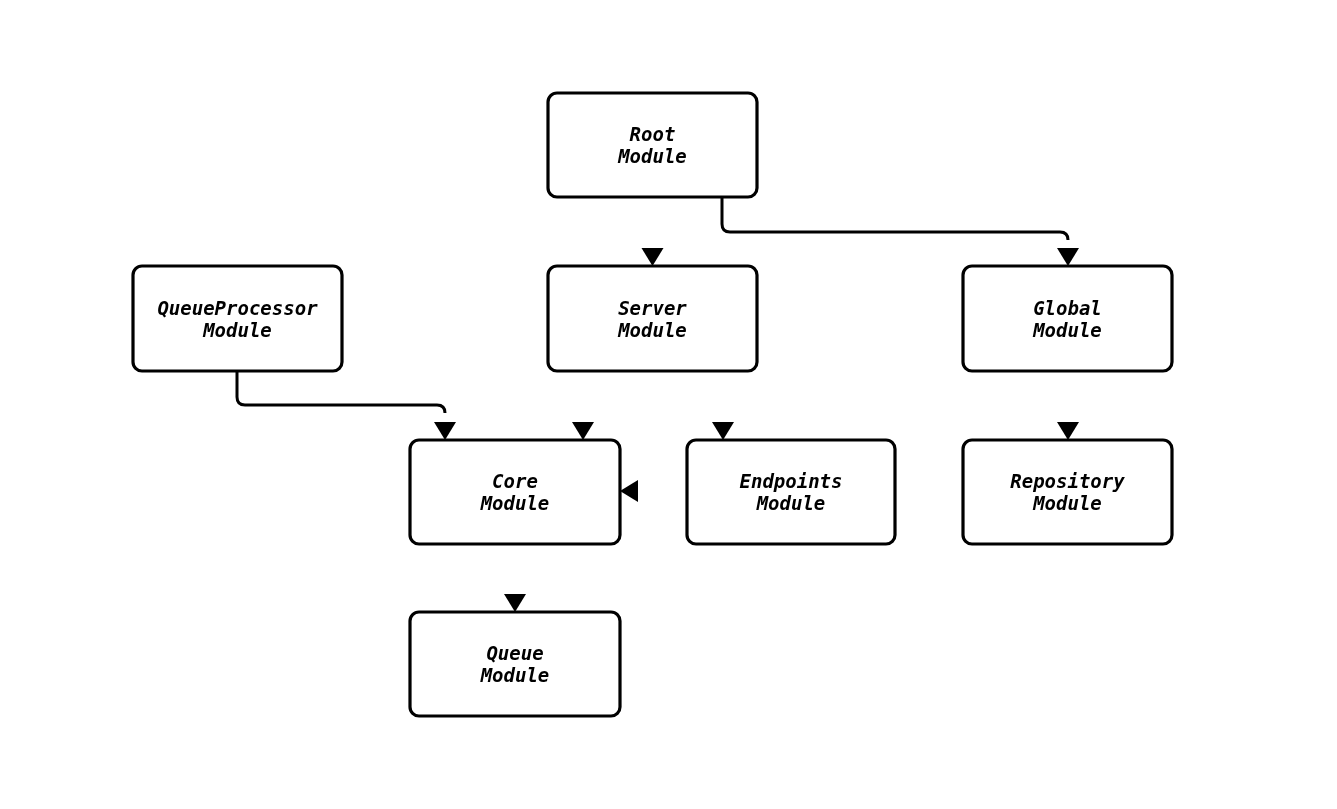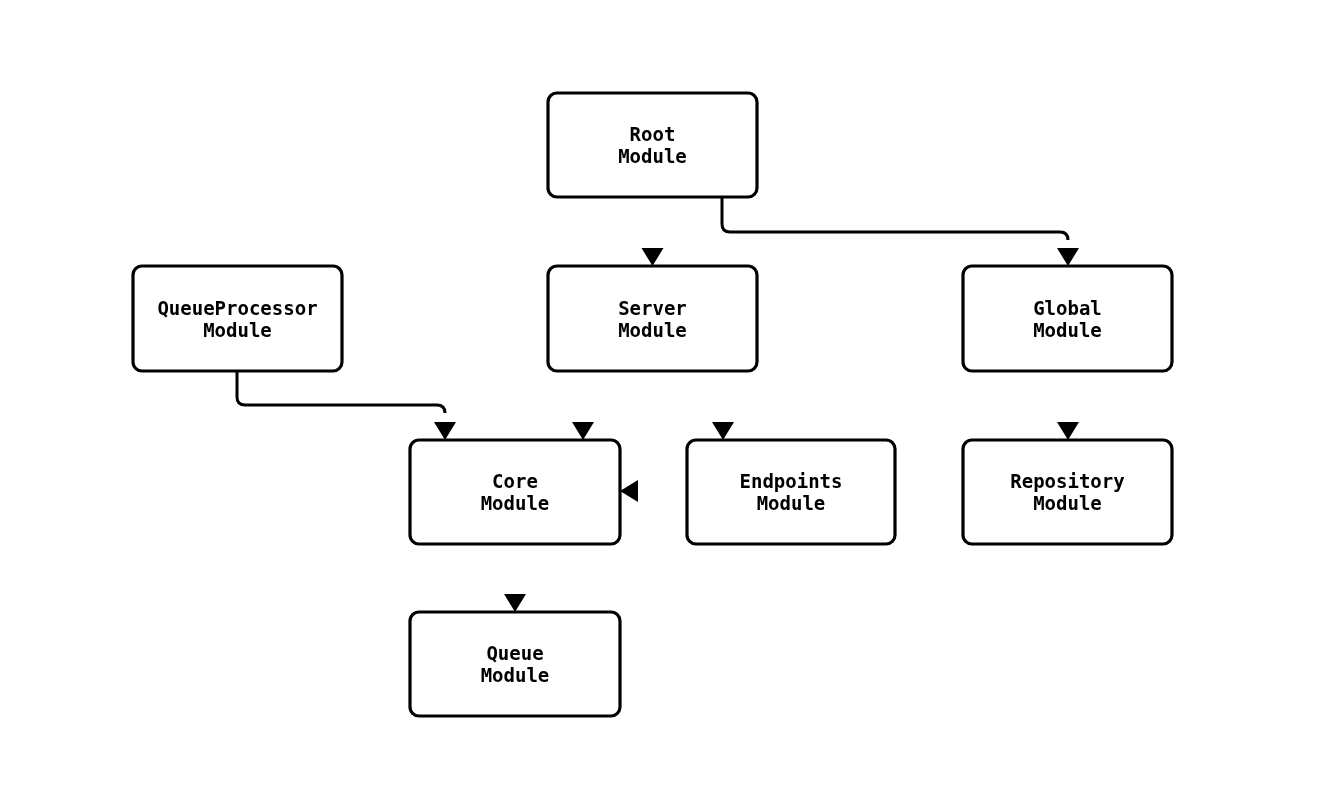--- a/index.html
+++ b/index.html
@@ -8,20 +8,21 @@
     background: #ffffff;
     width: 1337px;
     height: 809px;
     overflow: hidden;
     font-family: "DejaVu Sans Mono", monospace;
   }
   #diagram-container {
     width: 1337px;
     height: 809px;
     position: relative;
+    font-style: italic;
   }
   svg text {
     font-family: "DejaVu Sans Mono", monospace;
     font-weight: 700;
     font-size: 19px;
   }
 </style>
 </head>
 <body>
 

